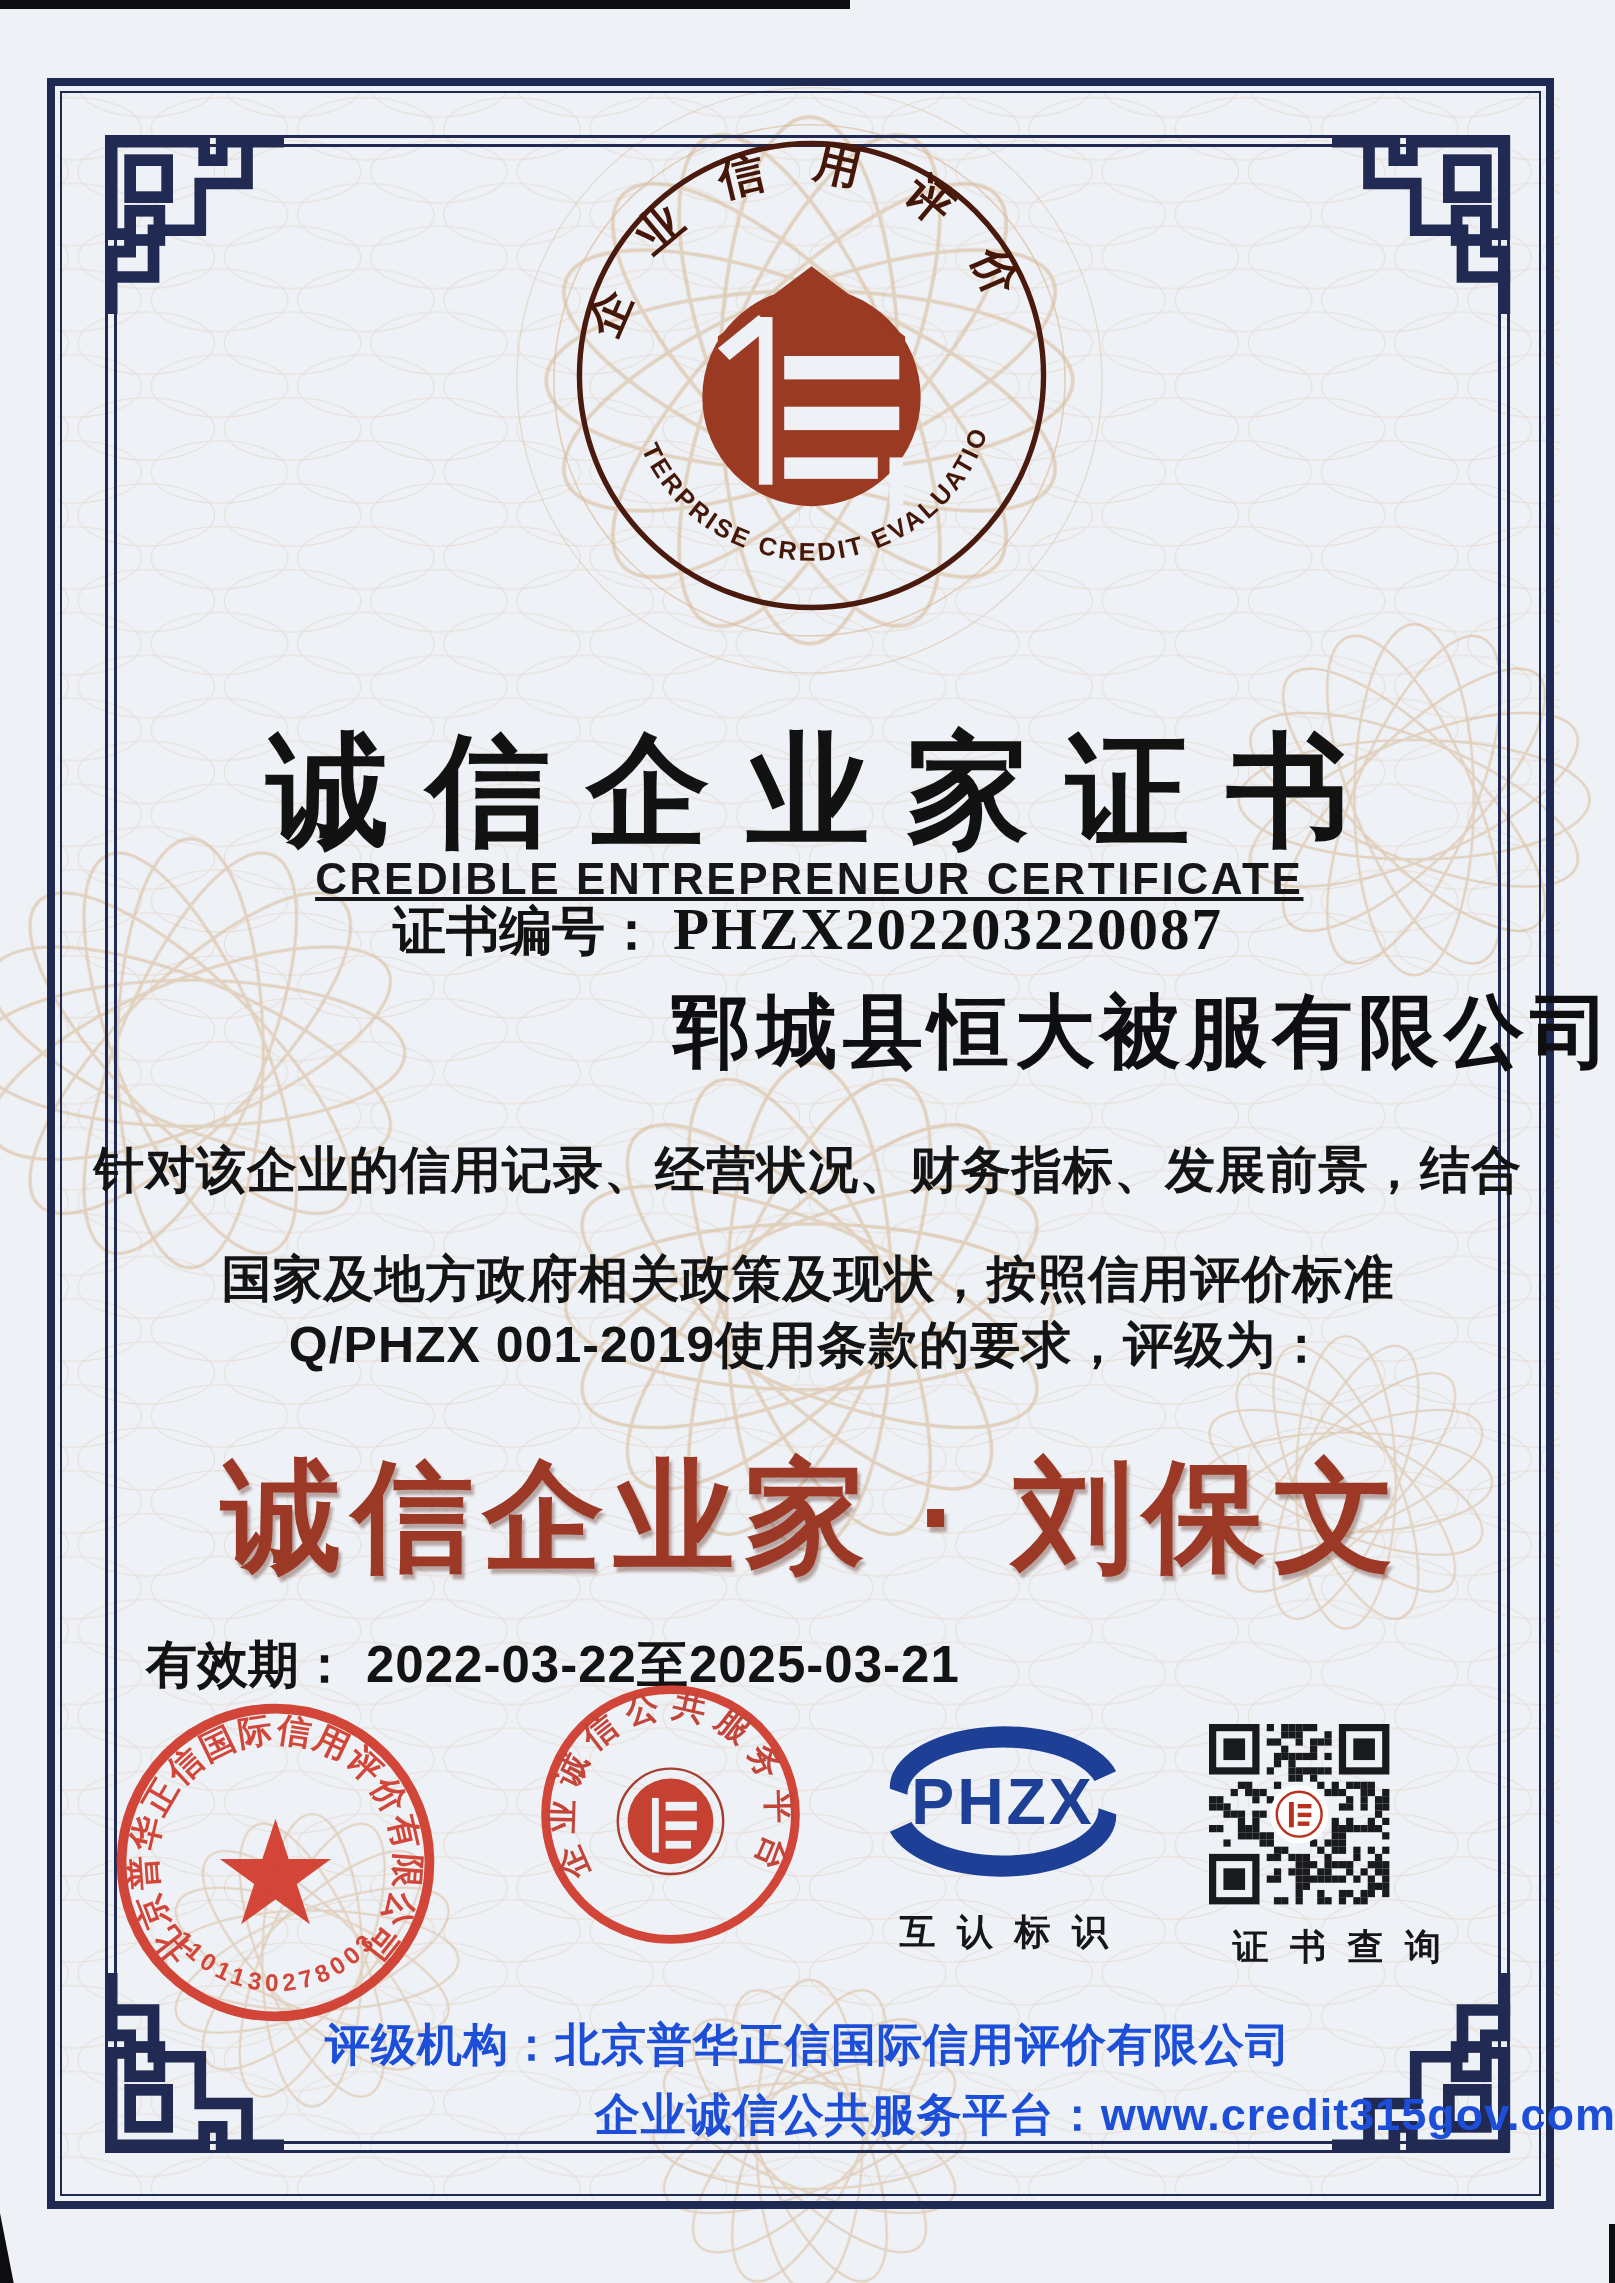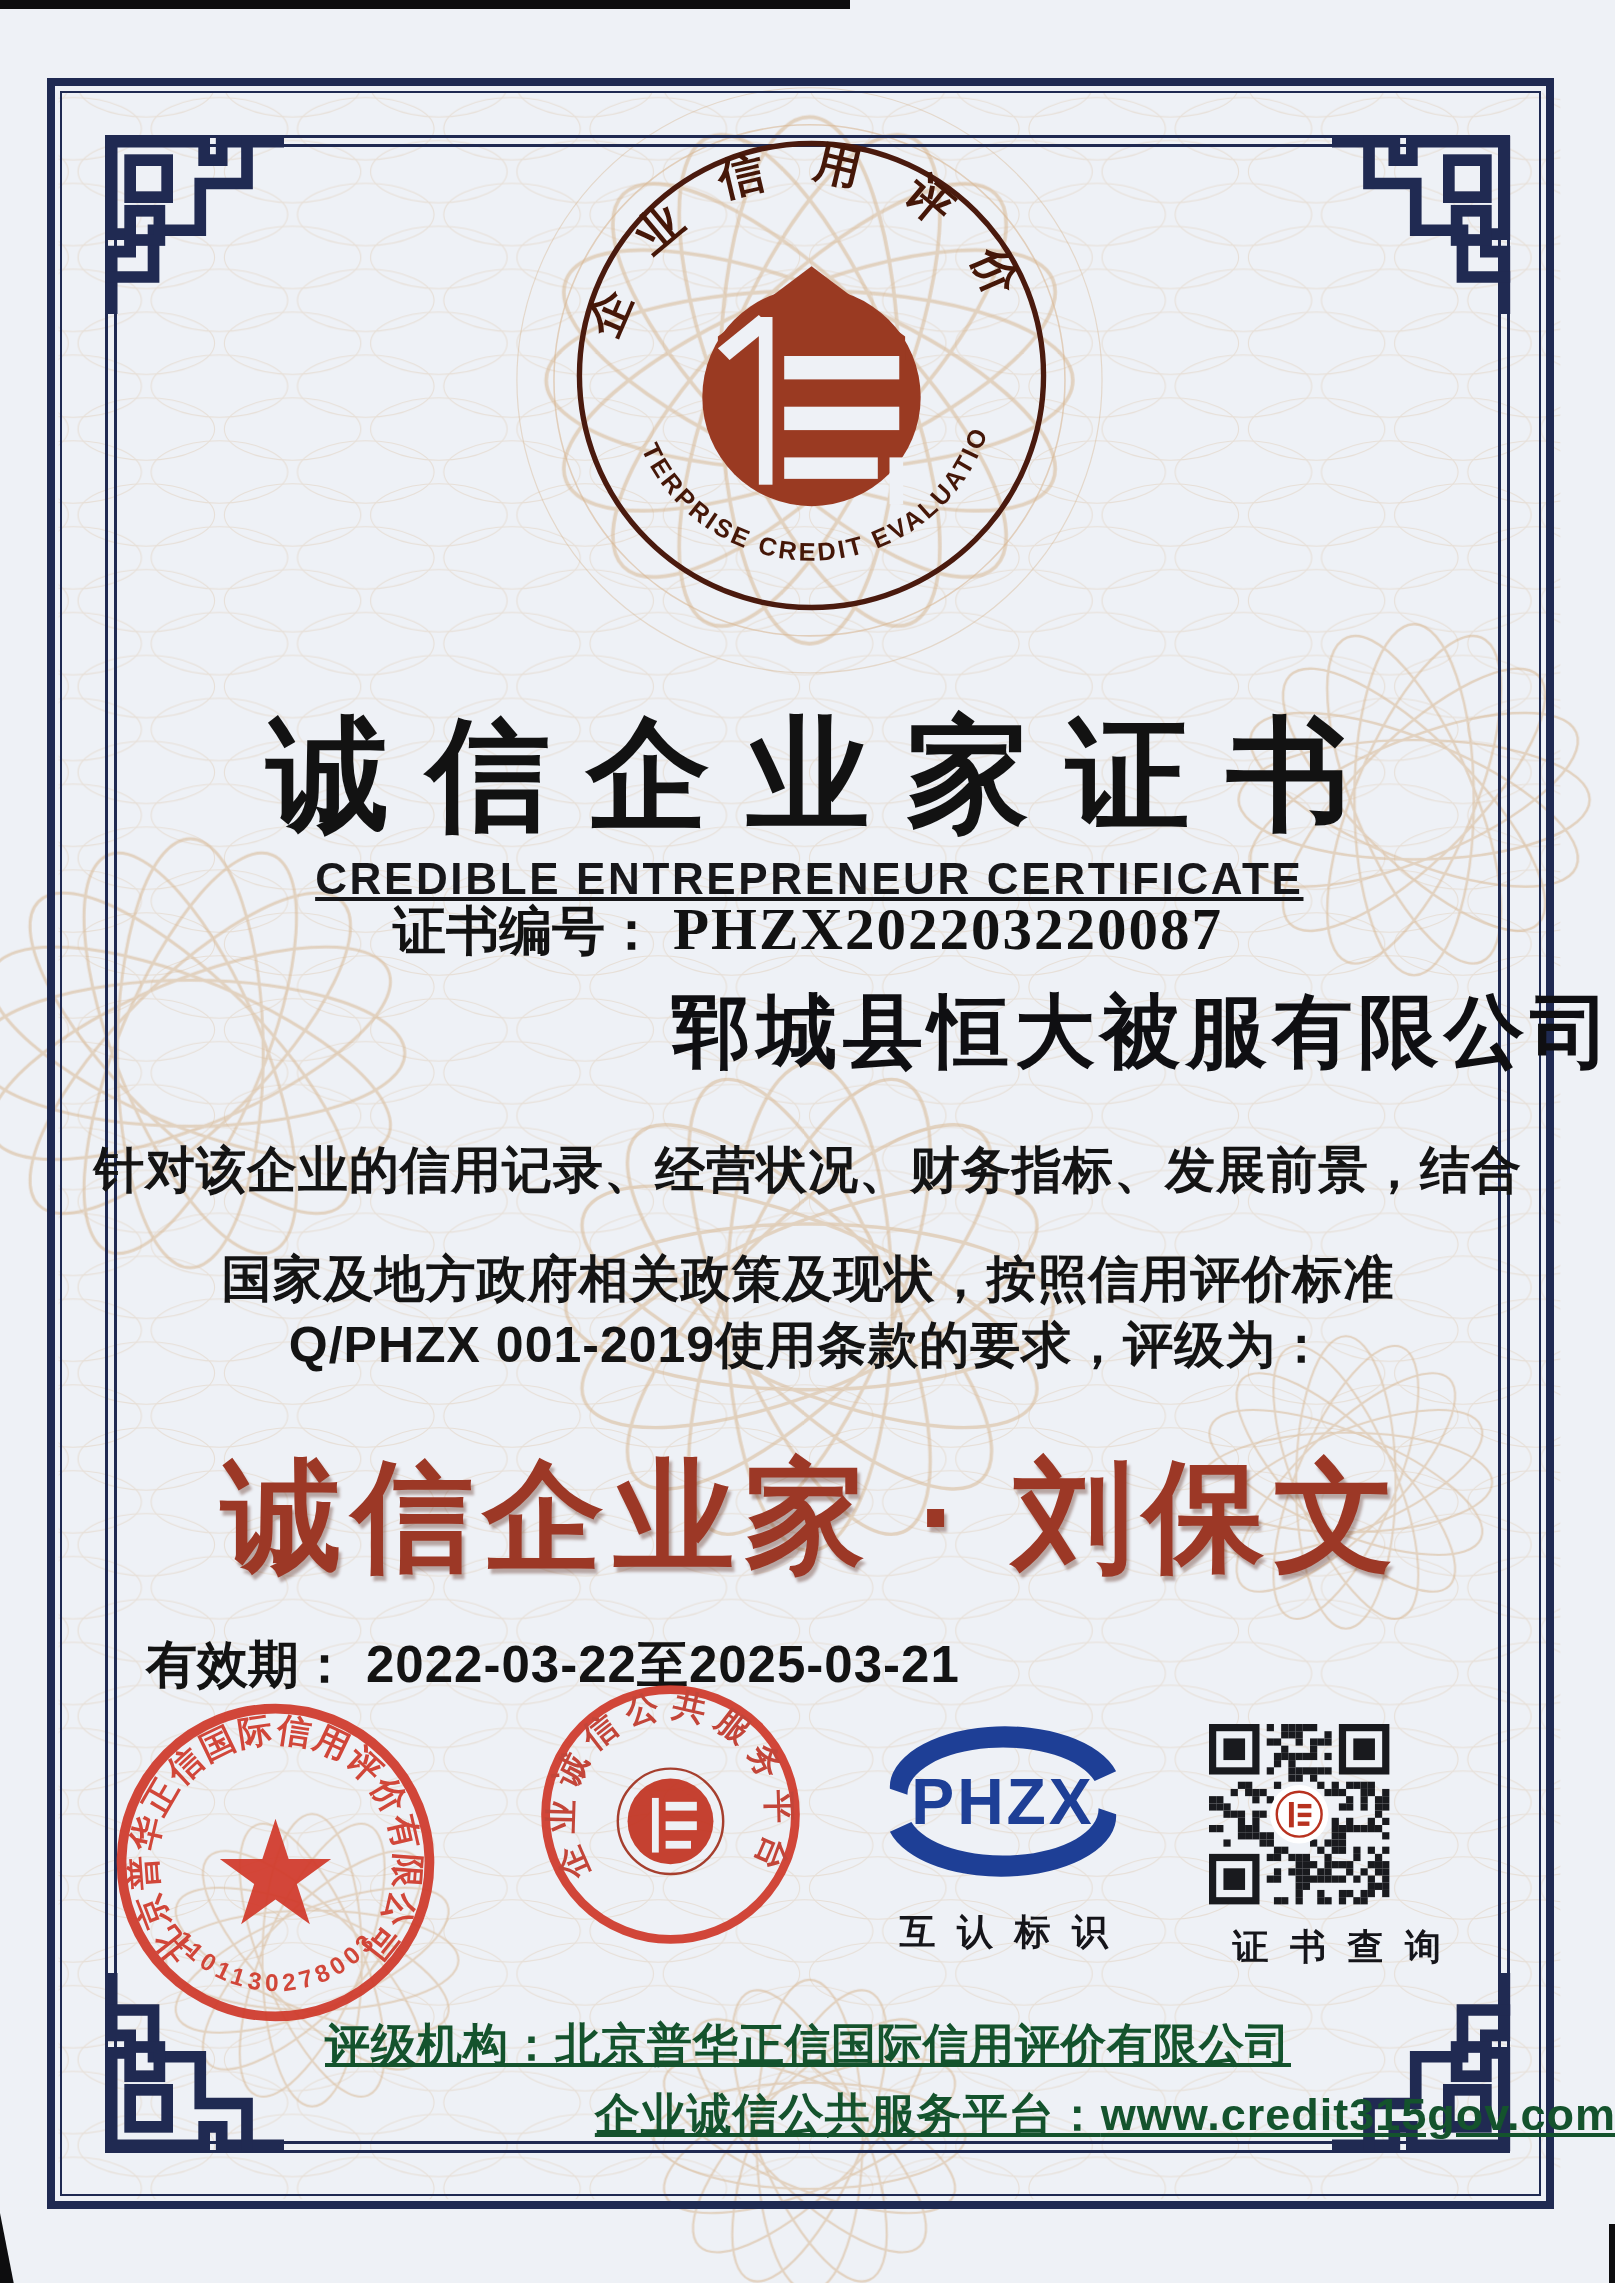--- a/index.html
+++ b/index.html
@@ -28,21 +28,21 @@
   .company{top:979px;font-family:"Liberation Serif","DejaVu Serif",serif;
     font-size:80px;font-weight:900;color:#0f0f12;letter-spacing:5.9px;text-indent:5.9px;white-space:nowrap;text-align:right;}
   .body-line{font-size:50px;font-weight:800;color:#141414;letter-spacing:1px;}
   .bl1{top:1137px;} .bl2{top:1246px;} .bl3{top:1312px;text-align:center;}
   .rating{top:1436px;font-size:121px;font-weight:900;color:#9c3826;
     letter-spacing:9.8px;text-indent:9.8px;white-space:nowrap;
     text-shadow:2.9px 4.9px 2.9px rgba(80,25,10,0.35);}
   .validity{top:1631px;left:146px;font-size:51px;font-weight:800;color:#131313;white-space:nowrap;}
   .validity .val{margin-left:16px;letter-spacing:1px;}
   .caption{font-size:36px;font-weight:800;color:#15151a;letter-spacing:21.5px;text-indent:21.5px;white-space:nowrap;}
-  .footer-line{font-size:45px;font-weight:800;color:#14532d;letter-spacing:1px;text-decoration:underline;}
+  .footer-line{font-size:45px;font-weight:800;color:#1d4ed8;letter-spacing:1px;}
   .f1{top:2015px;} .f2{top:2085px;text-align:right;}
   svg text{font-family:"Liberation Sans","DejaVu Sans",sans-serif;}
 </style>
 </head>
 <body>
 
 <div class="page">
 
   <svg class="abs" style="left:0;top:0" width="1616" height="2283" viewBox="0 0 1657 2341">
     <defs>
@@ -142,21 +142,21 @@
       <polygon points="164,220 260,148 356,220 356,244 164,244" fill="#9a3a22"></polygon>
       <rect x="206" y="200" width="14" height="172" fill="#eef1f6"></rect>
       <polygon points="164,232 206,198 218,210 176,244" fill="#eef1f6"></polygon>
       <rect x="232" y="240" width="118" height="24" fill="#eef1f6"></rect>
       <rect x="232" y="292" width="118" height="24" fill="#eef1f6"></rect>
       <rect x="232" y="344" width="96" height="22" fill="#eef1f6"></rect>
       <rect x="340" y="344" width="14" height="48" fill="#eef1f6"></rect>
     </g>
   </svg>
 
-  <h1 class="ctr title-zh" style="margin:0">诚信企业家证书</h1>
+  <h1 class="ctr title-zh" style="margin:16px">诚信企业家证书</h1>
   <div class="ctr title-en">CREDIBLE ENTREPRENEUR CERTIFICATE</div>
 
   <div class="ctr certno">
     <span>证书编号：</span><span class="val">PHZX202203220087</span>
   </div>
 
   <div class="ctr company">郓城县恒大被服有限公司</div>
 
   <div class="ctr body-line bl2">国家及地方政府相关政策及现状，按照信用评价标准</div>
   <div class="ctr body-line bl1">针对该企业的信用记录、经营状况、财务指标、发展前景，结合</div>

